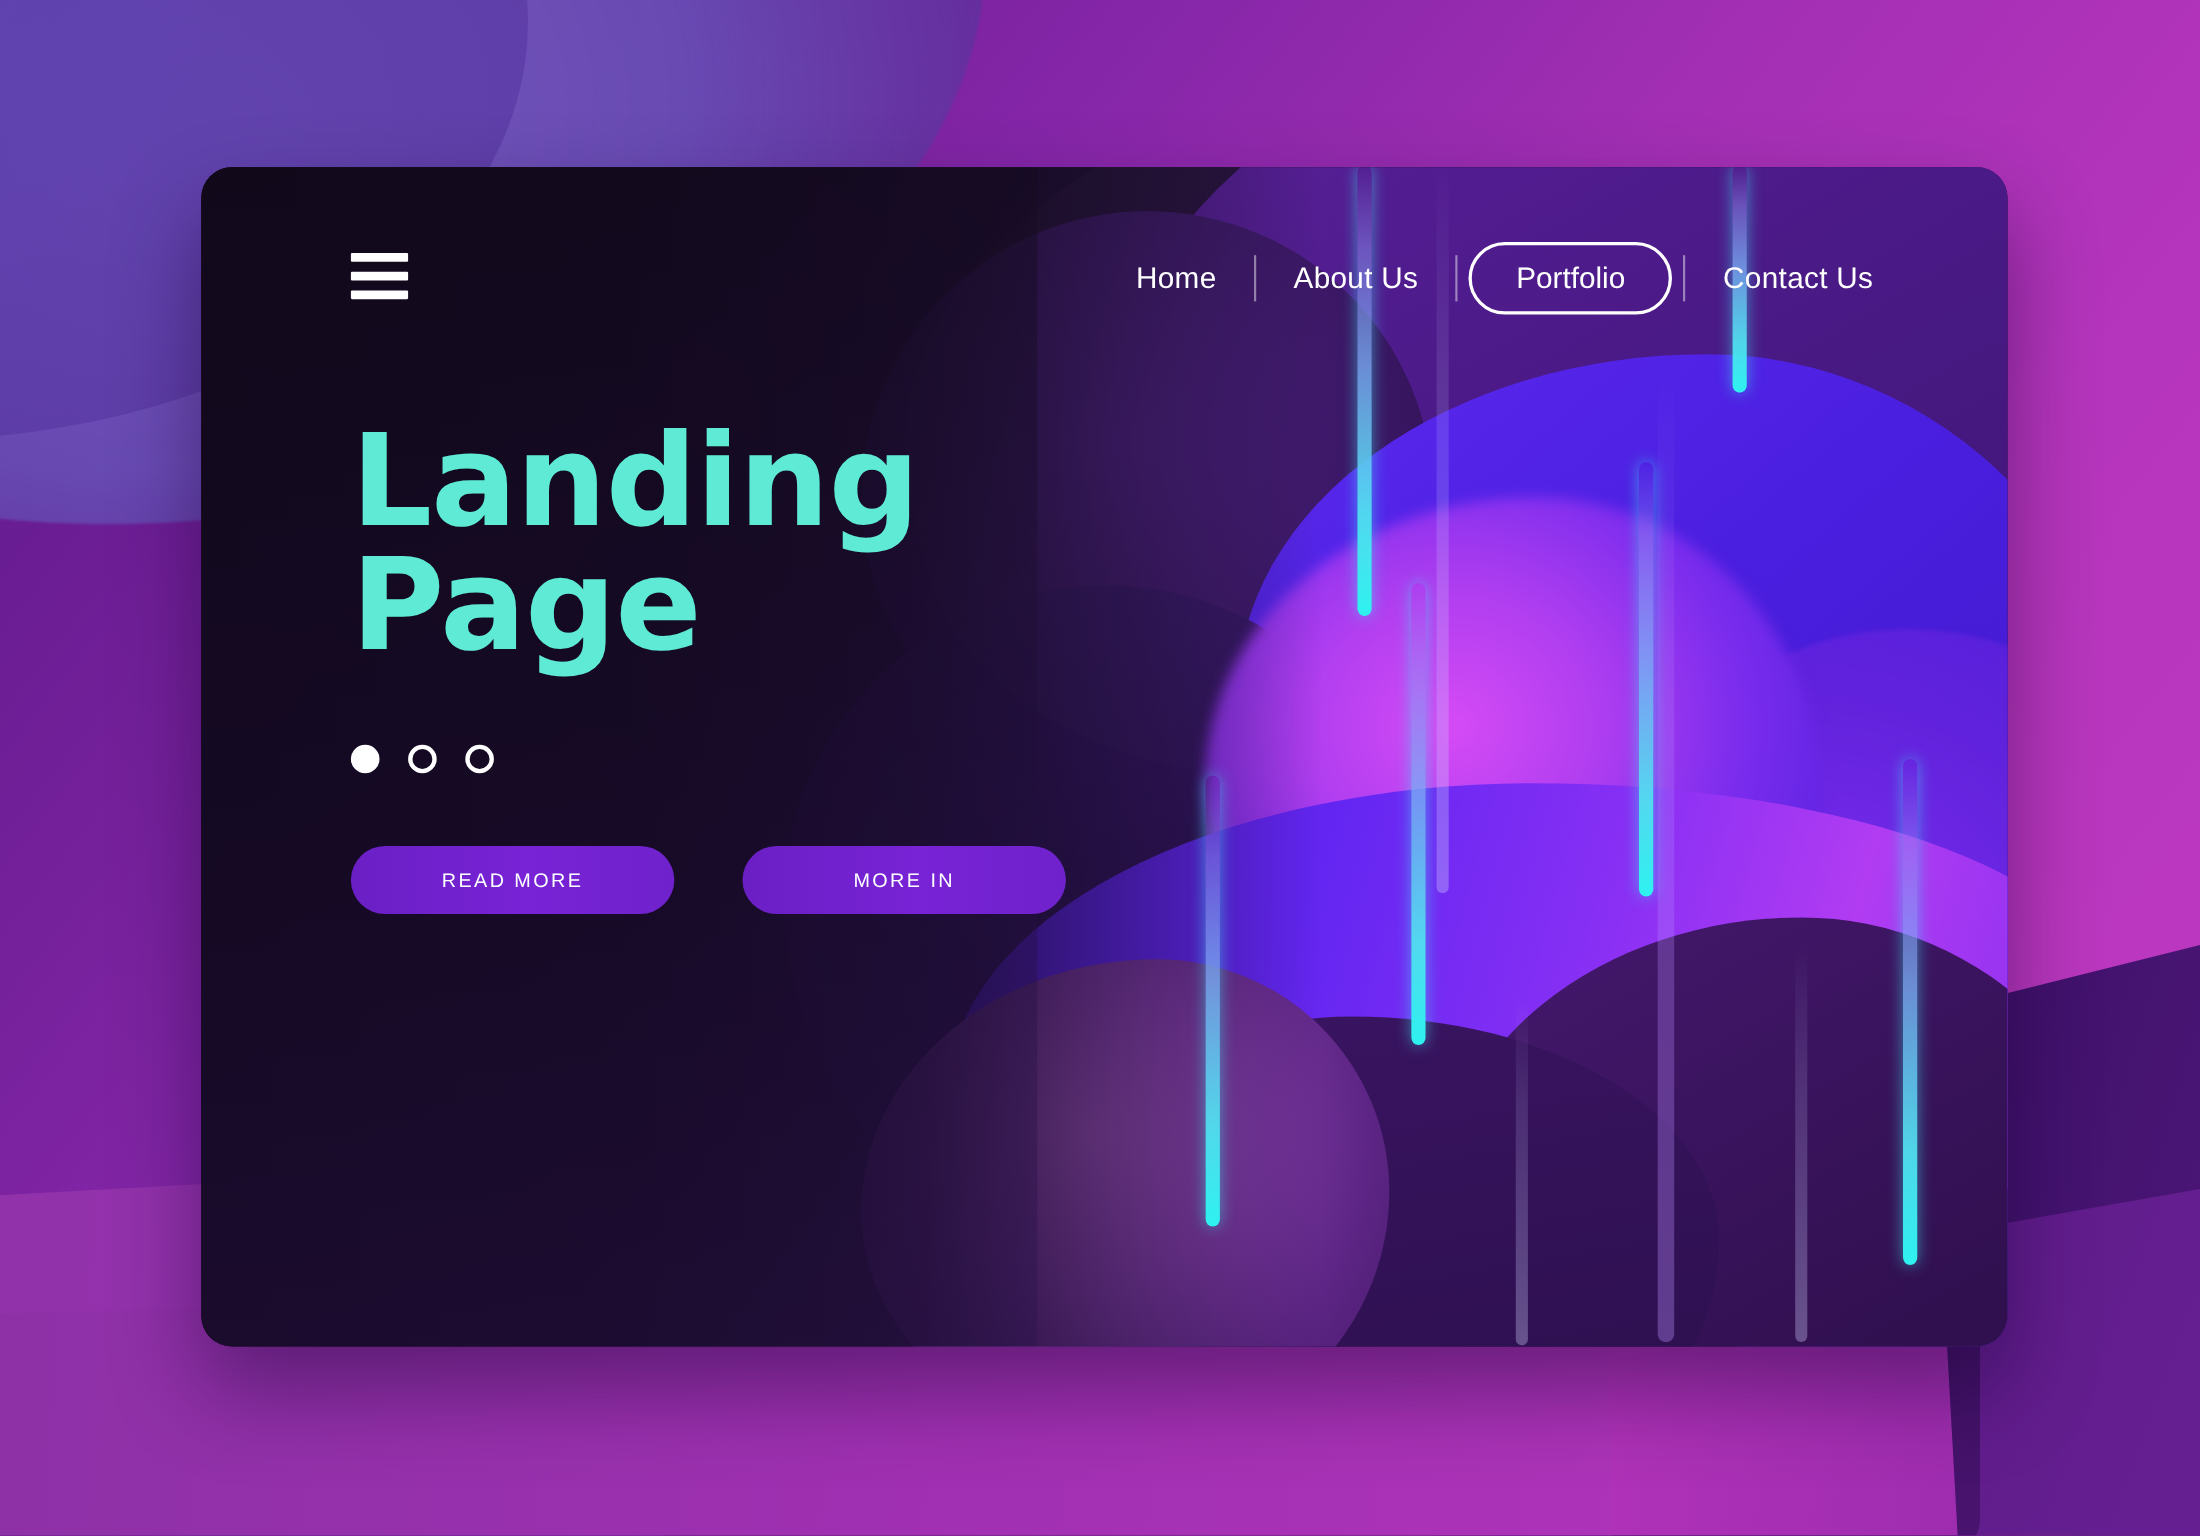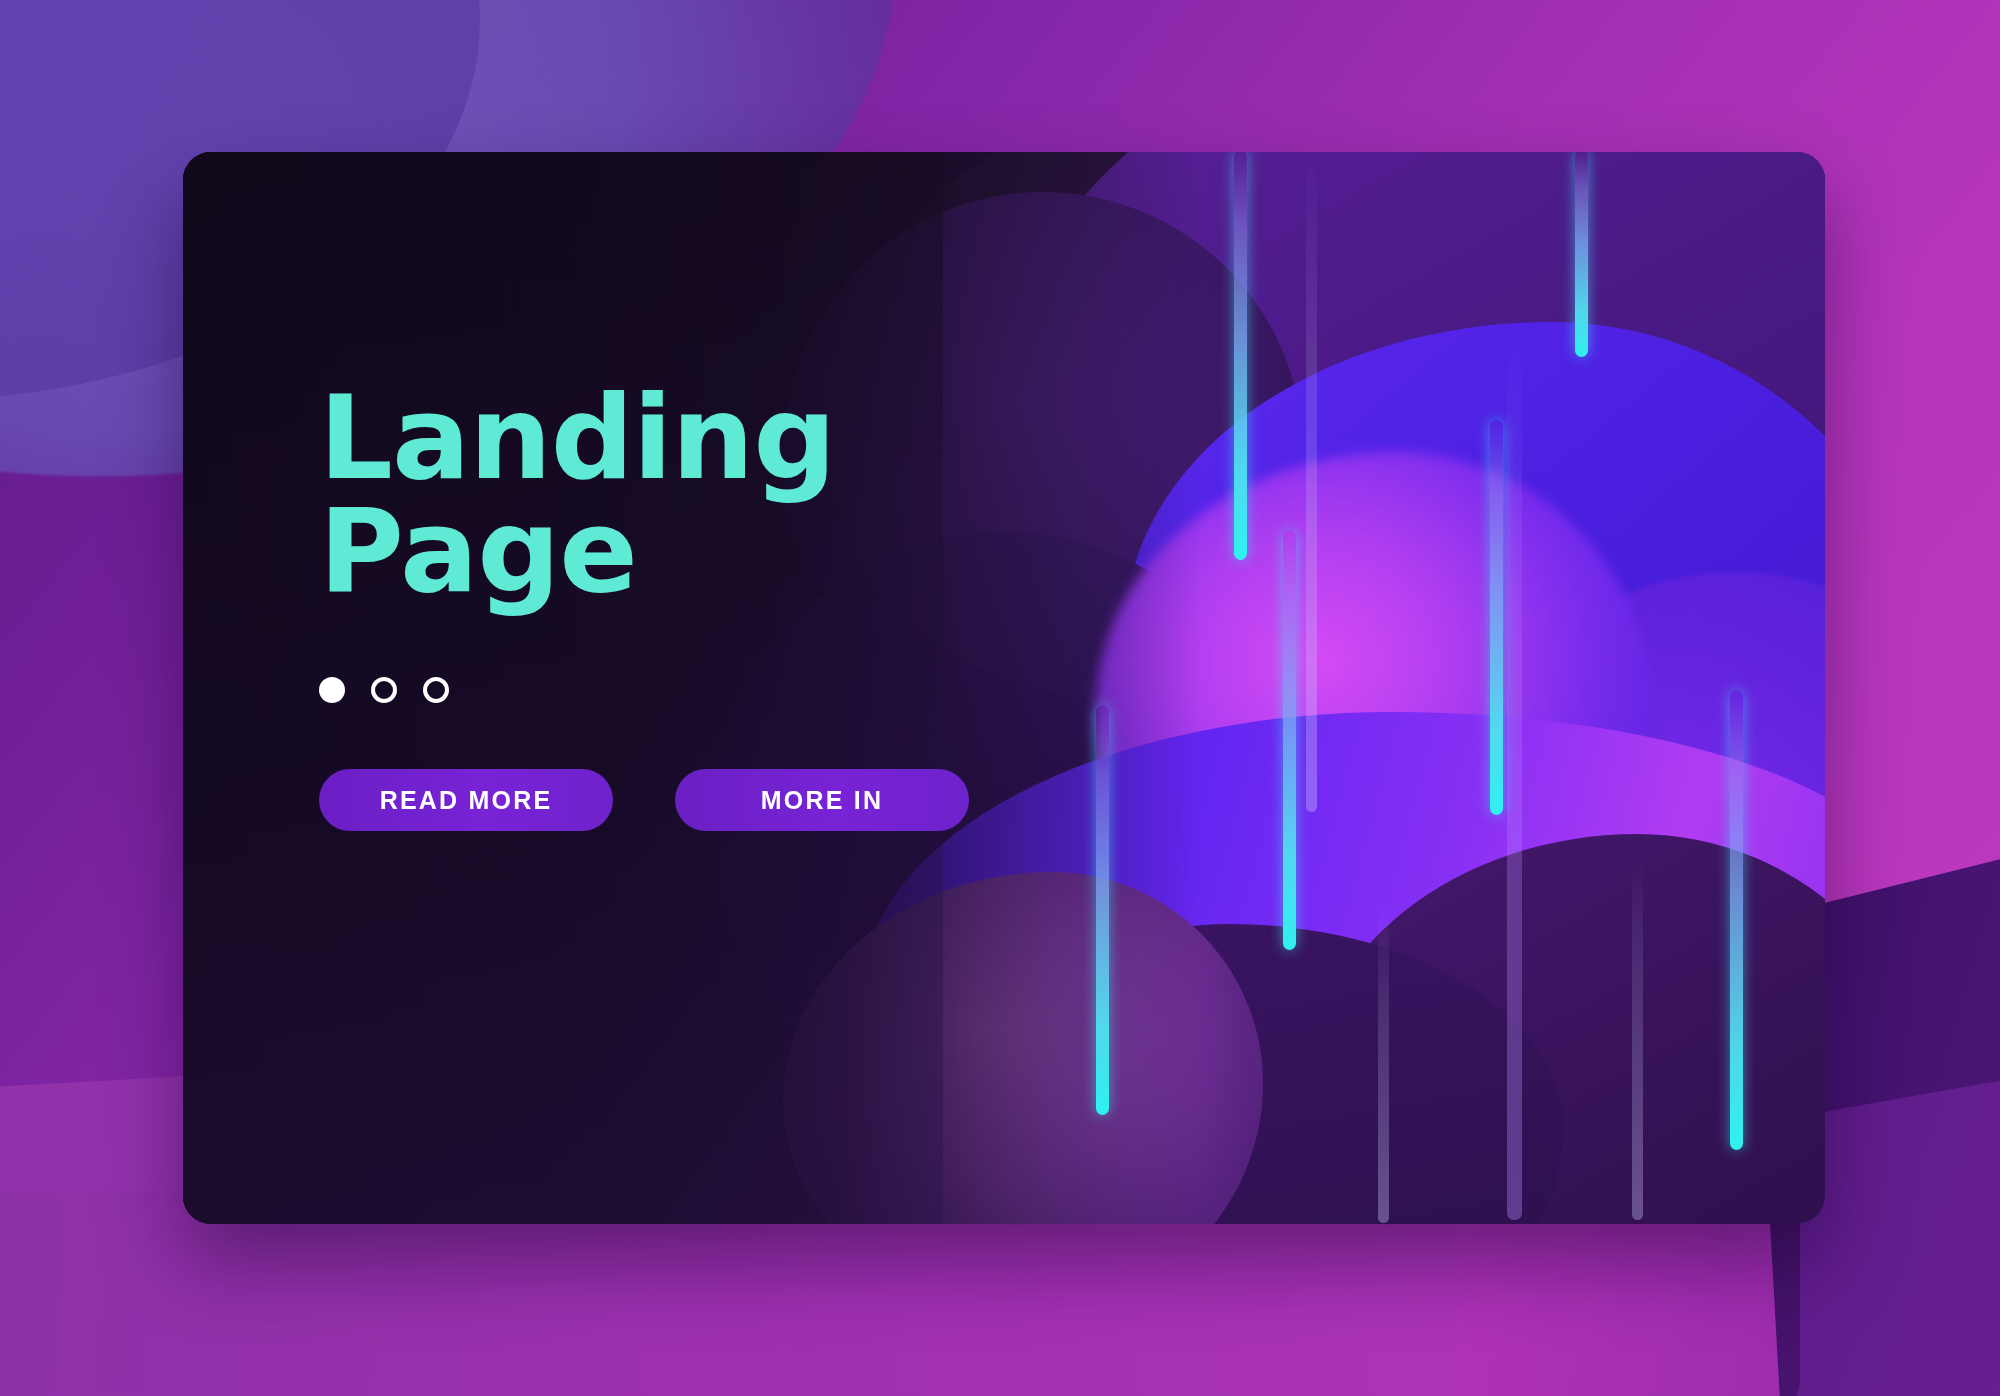--- a/index.html
+++ b/index.html
@@ -336,27 +336,26 @@
 
   #cta {
     margin-top:66px;
     display:flex; align-items:center; gap:62px;
   }
   .btn {
     height:62px;
     border-radius:32px;
     background:linear-gradient(90deg,#6a1fc4 0%, #7823d6 55%, #6f22cc 100%);
     color:#ffffff;
-    font-size:25px;
+    font-size:18px;
     letter-spacing:2.2px;
     display:flex; align-items:center; justify-content:center;
     cursor:pointer;
     border:none;
     font-family:"Liberation Sans", sans-serif;
-    font-weight:bold;
   }
   #btn-read { width:294px; }
   #btn-signin { width:294px; }
 </style>
 </head>
 <body>
 
 <div id="stage">
 
   <div class="bg-blob-tl"></div>
@@ -392,20 +391,38 @@
         <div class="drip cyan" style="left: 1392px; top: -2px; height: 207px;"></div>
         <div class="drip violet" style="left: 1324px; top: 188px; height: 880px;"></div>
         <div class="drip cyan" style="left: 1307px; top: 268px; height: 395px;"></div>
         <div class="drip cyan" style="left: 1100px; top: 378px; height: 420px;"></div>
         <div class="drip cyan" style="left: 913px; top: 553px; height: 410px;"></div>
         <div class="drip cyan" style="left: 1547px; top: 538px; height: 460px;"></div>
         <div class="drip pale" style="left: 1449px; top: 708px; height: 360px;"></div>
         <div class="drip pale" style="left: 1195px; top: 753px; height: 318px;"></div>
       </div>
 
+    <div id="topbar">
+
+      <div id="hamburger">
+        <span></span>
+        <span></span>
+        <span></span>
+      </div>
+
+      <nav id="nav">
+        <div class="nav-link">Home</div>
+        <div class="nav-sep"></div>
+        <div class="nav-link">About Us</div>
+        <div class="nav-sep"></div>
+        <div class="nav-pill">Portfolio</div>
+        <div class="nav-sep"></div>
+        <div class="nav-link">Contact Us</div>
+      </nav>
+    </div>
 
     <div id="hero">
 
       <h1 id="headline">Landing
 Page</h1>
 
 
       <div id="dots">
         <div class="dot filled"></div>
         <div class="dot hollow"></div>

